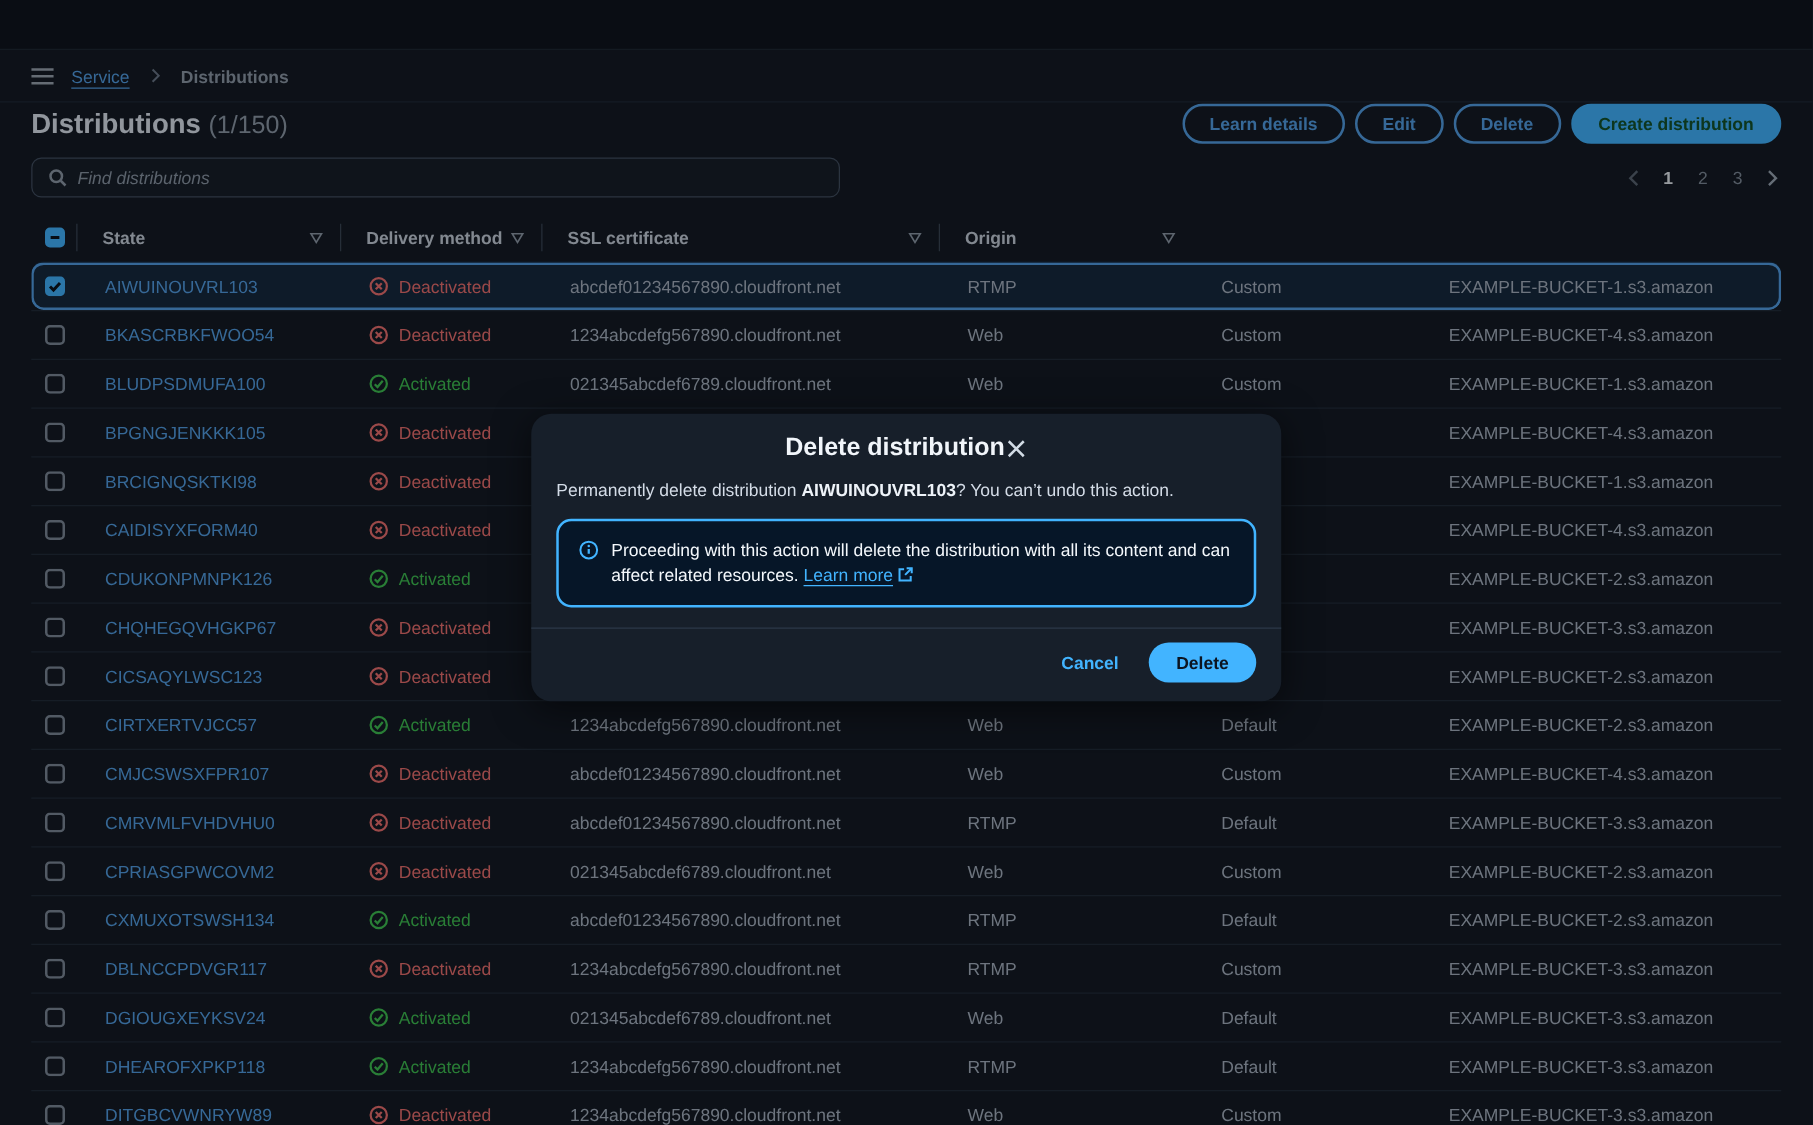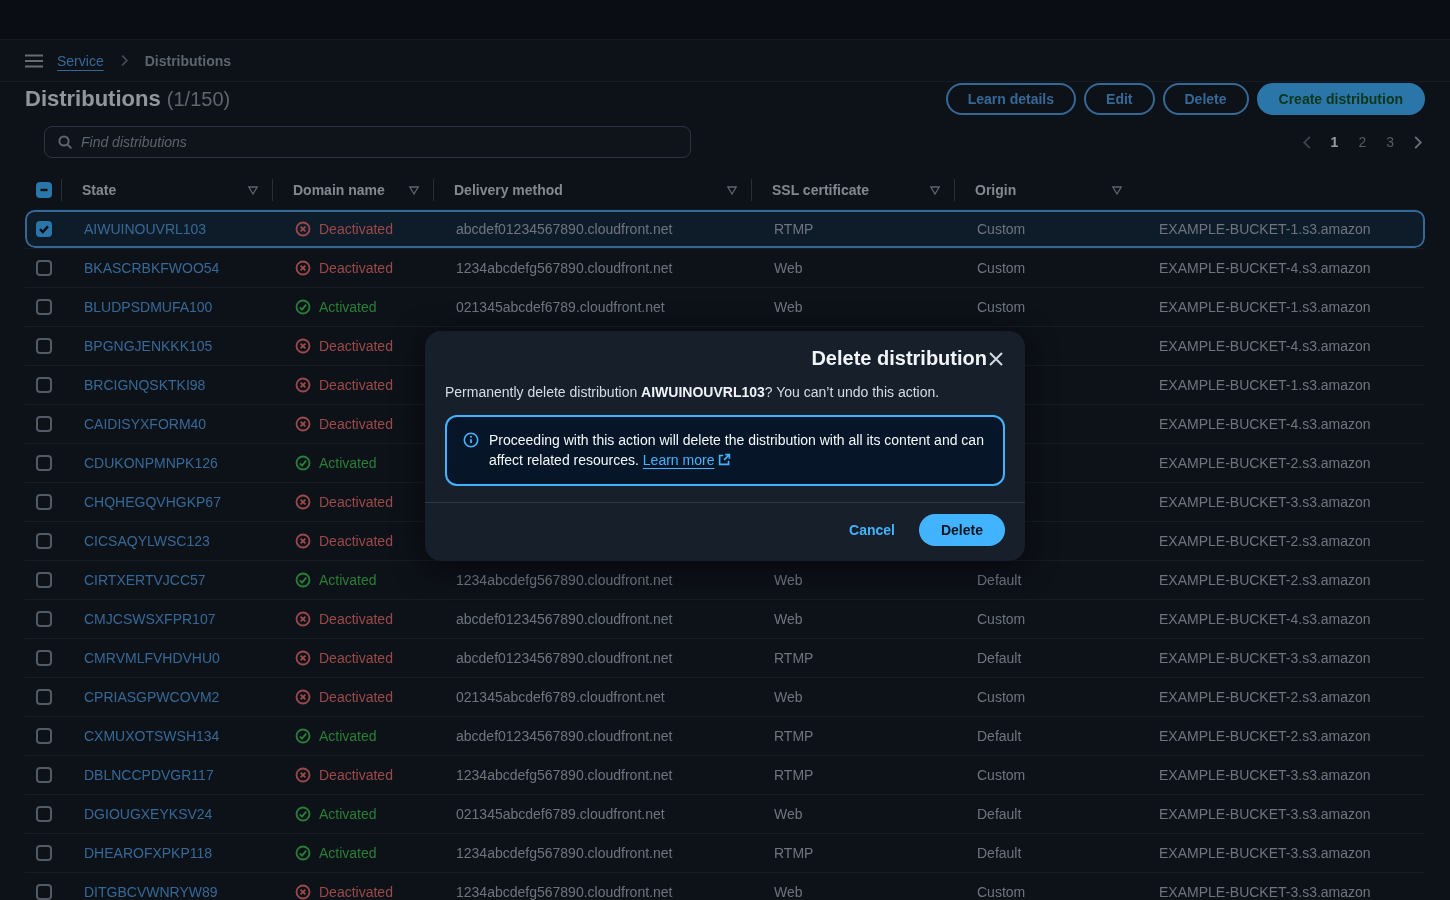--- a/index.html
+++ b/index.html
@@ -19,21 +19,21 @@
   .bc-current{color:var(--muted2);font-weight:bold;}
   .content{padding:0 25px;}
   .page-header{display:flex;justify-content:space-between;align-items:center;margin-top:1px;}
   h1{font-size:22px;line-height:30px;font-weight:bold;color:#dde4ee;}
   h1 .counter{color:var(--muted2);font-weight:normal;font-size:20px;}
   .actions{display:flex;gap:8px;align-items:center;}
   .btn{height:32px;padding:0 20px;border-radius:16px;border:2px solid var(--link);
        background:transparent;color:var(--link);font-weight:bold;font-size:14px;cursor:pointer;
        font-family:inherit;}
   .btn.primary{background:var(--accent);border-color:var(--accent);color:#14532d;}
-  .controls{display:flex;justify-content:space-between;align-items:center;margin-top:11px;margin-left:19px;}
+  .controls{display:flex;justify-content:space-between;align-items:center;margin-top:11px;}
   .search{width:647px;height:32px;border:1px solid #424f61;border-radius:8px;display:flex;align-items:center;
           gap:8px;padding:0 12px;background:rgba(255,255,255,0.02);}
   .search input{flex:1;background:transparent;border:none;outline:none;color:var(--text);font-size:14px;font-family:inherit;}
   .search input::placeholder{color:#8a96a5;font-style:italic;}
   .pagination{display:flex;align-items:center;gap:10px;color:var(--muted2);}
   .pg-btn{display:flex;align-items:center;cursor:pointer;color:#9aa6b4;}
   .pg-btn.disabled{color:#5a6573;}
   .pg-num{padding:2px 6px;cursor:pointer;color:#7f8b99;}
   .pg-num.current{color:#e6ecf2;font-weight:bold;}
   .table{margin-top:13px;}
@@ -56,21 +56,21 @@
   .tr.ok .stext{color:var(--success);} .tr.bad .stext{color:var(--danger);}
   .cb{width:16px;height:16px;border:2px solid #7d8998;border-radius:4px;display:flex;align-items:center;
       justify-content:center;cursor:pointer;background:transparent;}
   .cb.checked,.cb.indeterminate{background:var(--accent);border-color:var(--accent);}
   .cb svg{display:none;}
   .cb.checked svg.ck{display:block;} .cb.indeterminate svg.ind{display:block;}
   
   .overlay{position:absolute;inset:0;background:rgba(0,0,0,0.34);z-index:10;}
   .modal{position:absolute;left:425px;top:331px;width:600px;z-index:11;background:var(--modal-bg);
          border-radius:16px;box-shadow:0 6px 30px rgba(0,0,0,0.55);padding-bottom:0;}
-  .modal-header{display:flex;align-items:center;justify-content:flex-end;padding:16px 20px 0 20px;}
+  .modal-header{display:flex;align-items:center;justify-content:center;padding:16px 20px 0 20px;}
   .modal-title{font-size:20px;font-weight:bold;color:#f1f5fa;}
   .close-btn{cursor:pointer;display:flex;align-items:center;}
   .modal-body{padding:14px 20px 0 20px;color:#d4dce7;}
   .modal-body b{color:#eef3f9;}
   .alert{margin-top:15px;border:2px solid var(--accent);border-radius:12px;background:var(--alert-bg);
          padding:13px 16px;display:flex;gap:10px;align-items:flex-start;color:#f4f8fc;line-height:20px;}
   .alert .aicon{color:var(--accent);margin-top:2px;}
   .alert a{color:var(--accent);text-decoration:underline;text-underline-offset:3px;cursor:pointer;}
   .alert .ext{display:inline-block;vertical-align:-1px;margin-left:4px;color:var(--accent);}
   .modal-footer{margin-top:16px;border-top:1px solid #2c3848;padding:11px 20px 15px;display:flex;
@@ -148,28 +148,20 @@
         <div class="th cbcol">
           <span class="cb indeterminate" id="select-all">
 
             <svg class="ind" width="12" height="12" viewBox="0 0 12 12" fill="none" stroke="#0b131d" stroke-width="2.4">
                 <path d="M2.5 6h7"></path>
               </svg>
           </span>
         </div>
         <div class="th">
           <span class="lbl">State</span>
-          <span class="sort">
-            <svg width="12" height="12" viewBox="0 0 12 12">
-                <path d="M1.8 3h8.4L6 10z" fill="none" stroke="#8d99a8" stroke-width="1.3"></path>
-              </svg>
-          </span>
-        </div>
-        <div class="th">
-          <span class="lbl">Domain name</span>
           <span class="sort">
             <svg width="12" height="12" viewBox="0 0 12 12">
                 <path d="M1.8 3h8.4L6 10z" fill="none" stroke="#8d99a8" stroke-width="1.3"></path>
               </svg>
           </span>
         </div>
         <div class="th">
           <span class="lbl">Delivery method</span>
           <span class="sort">
             <svg width="12" height="12" viewBox="0 0 12 12">

